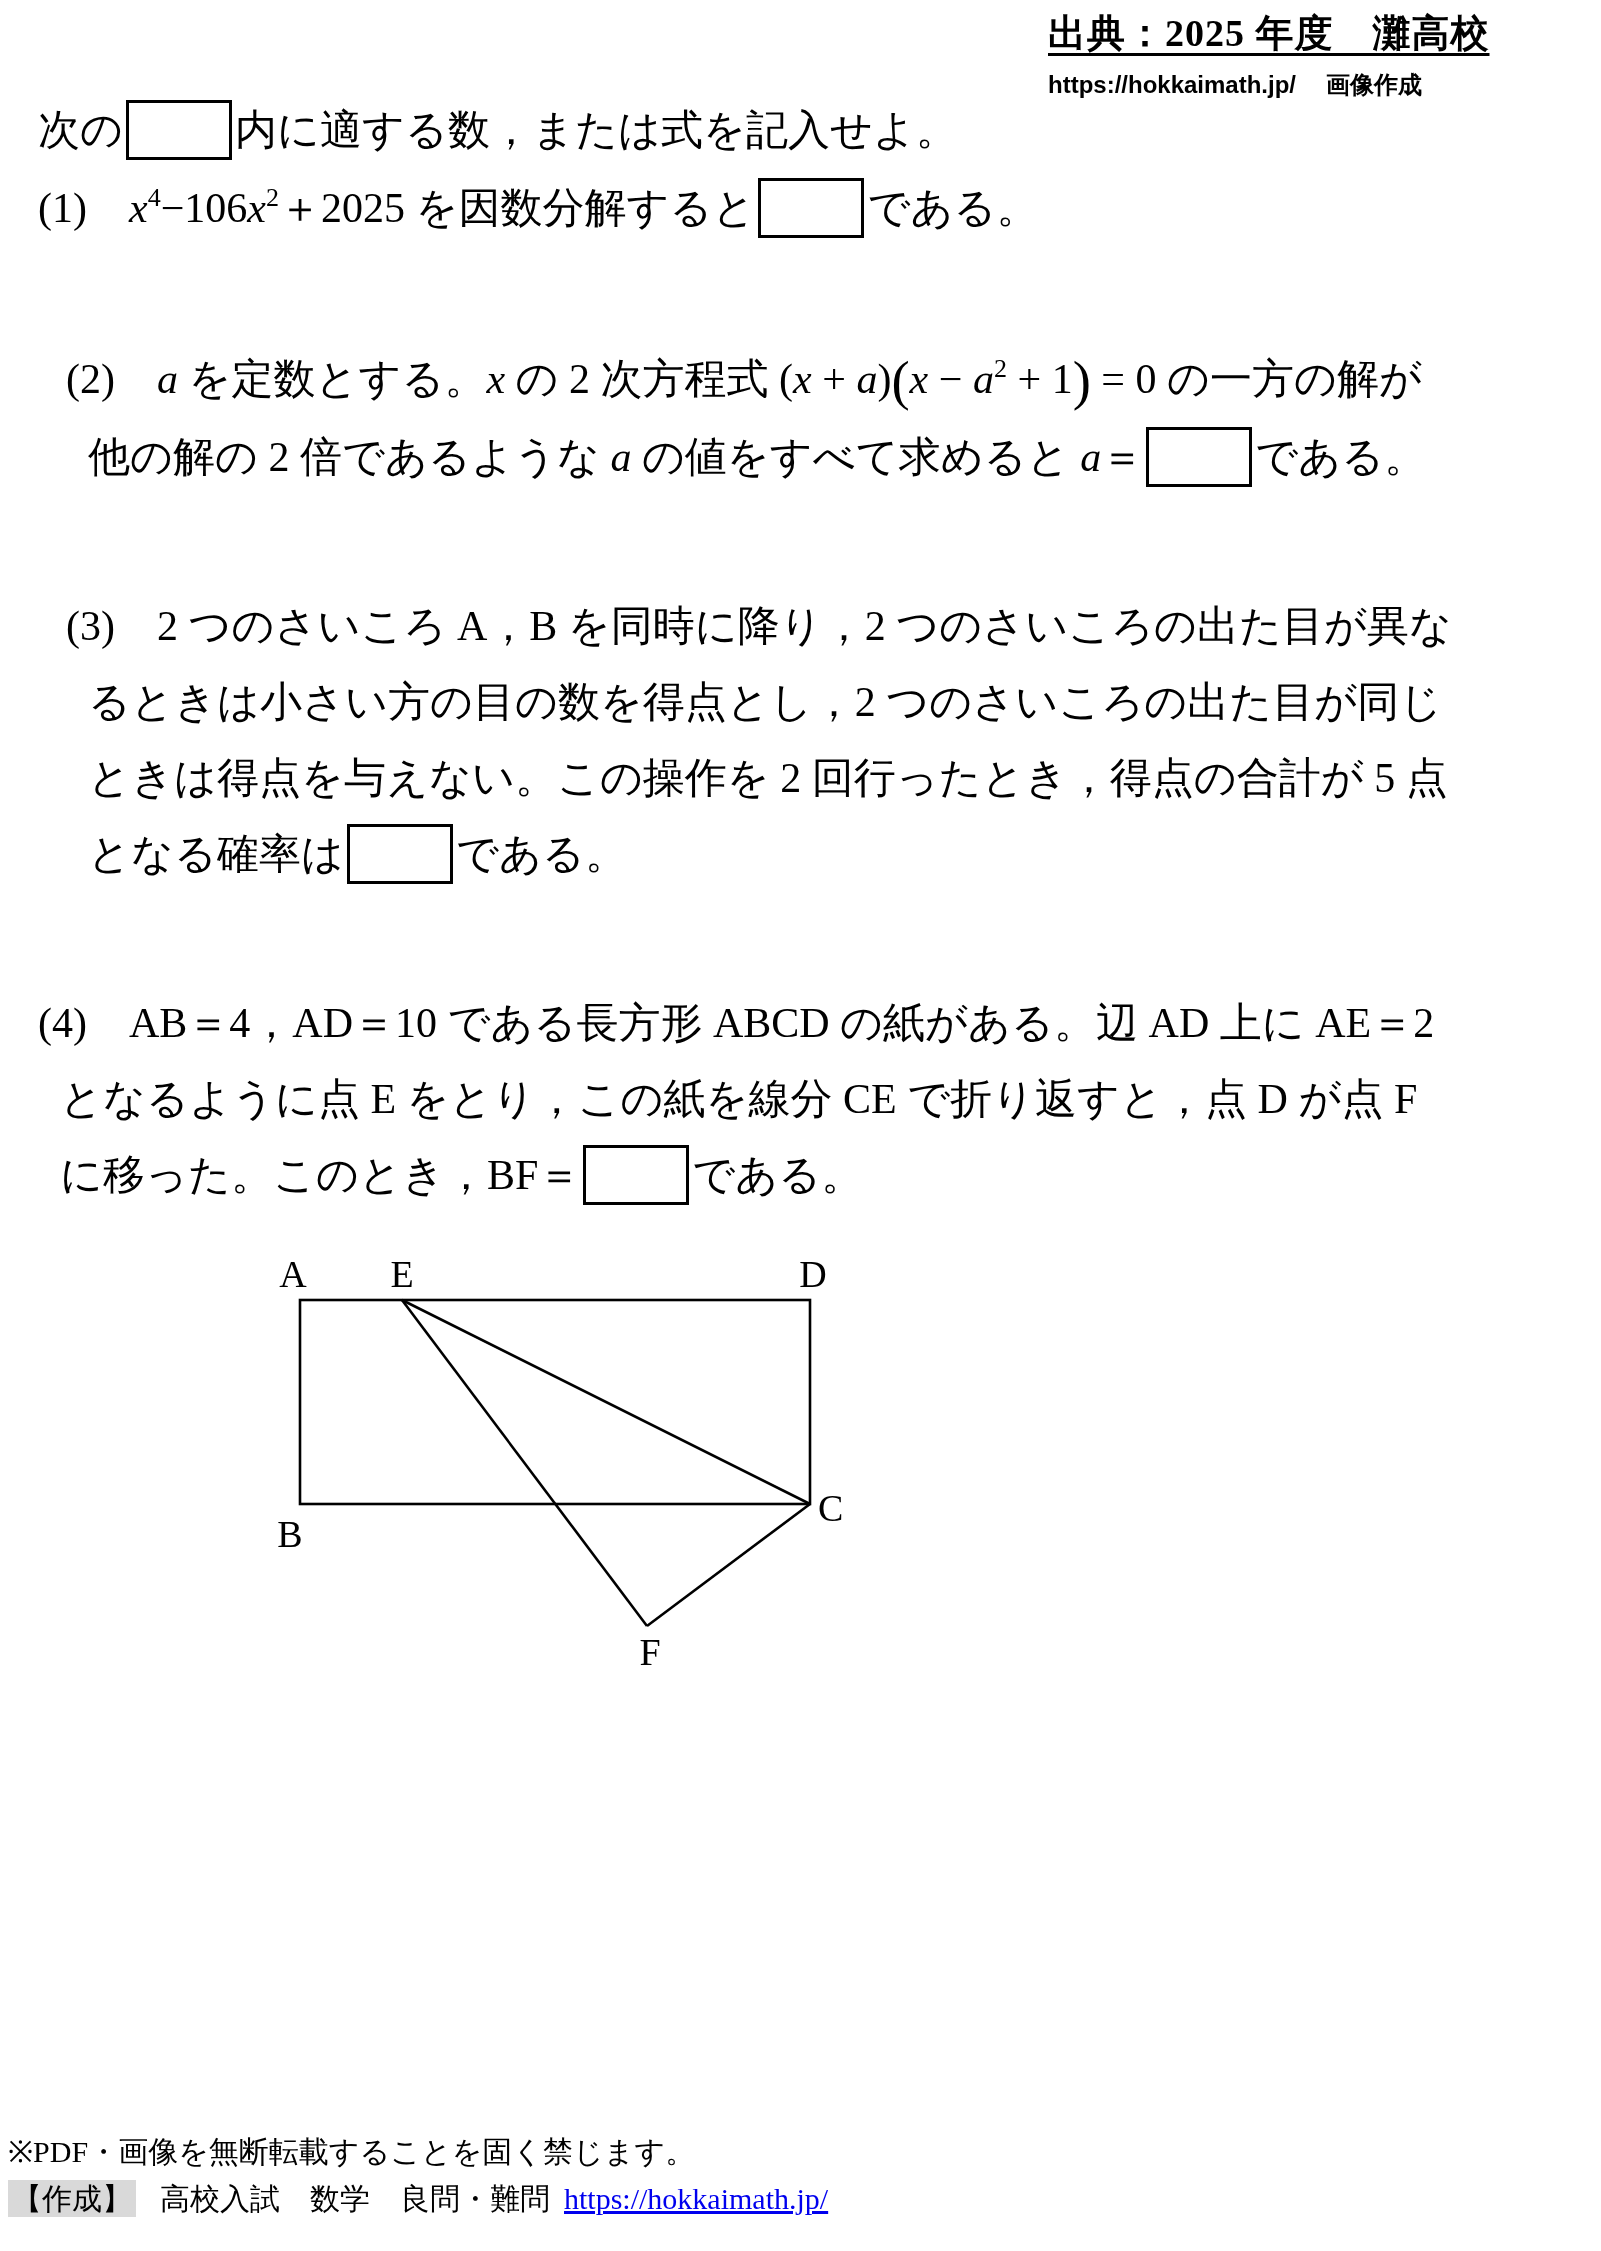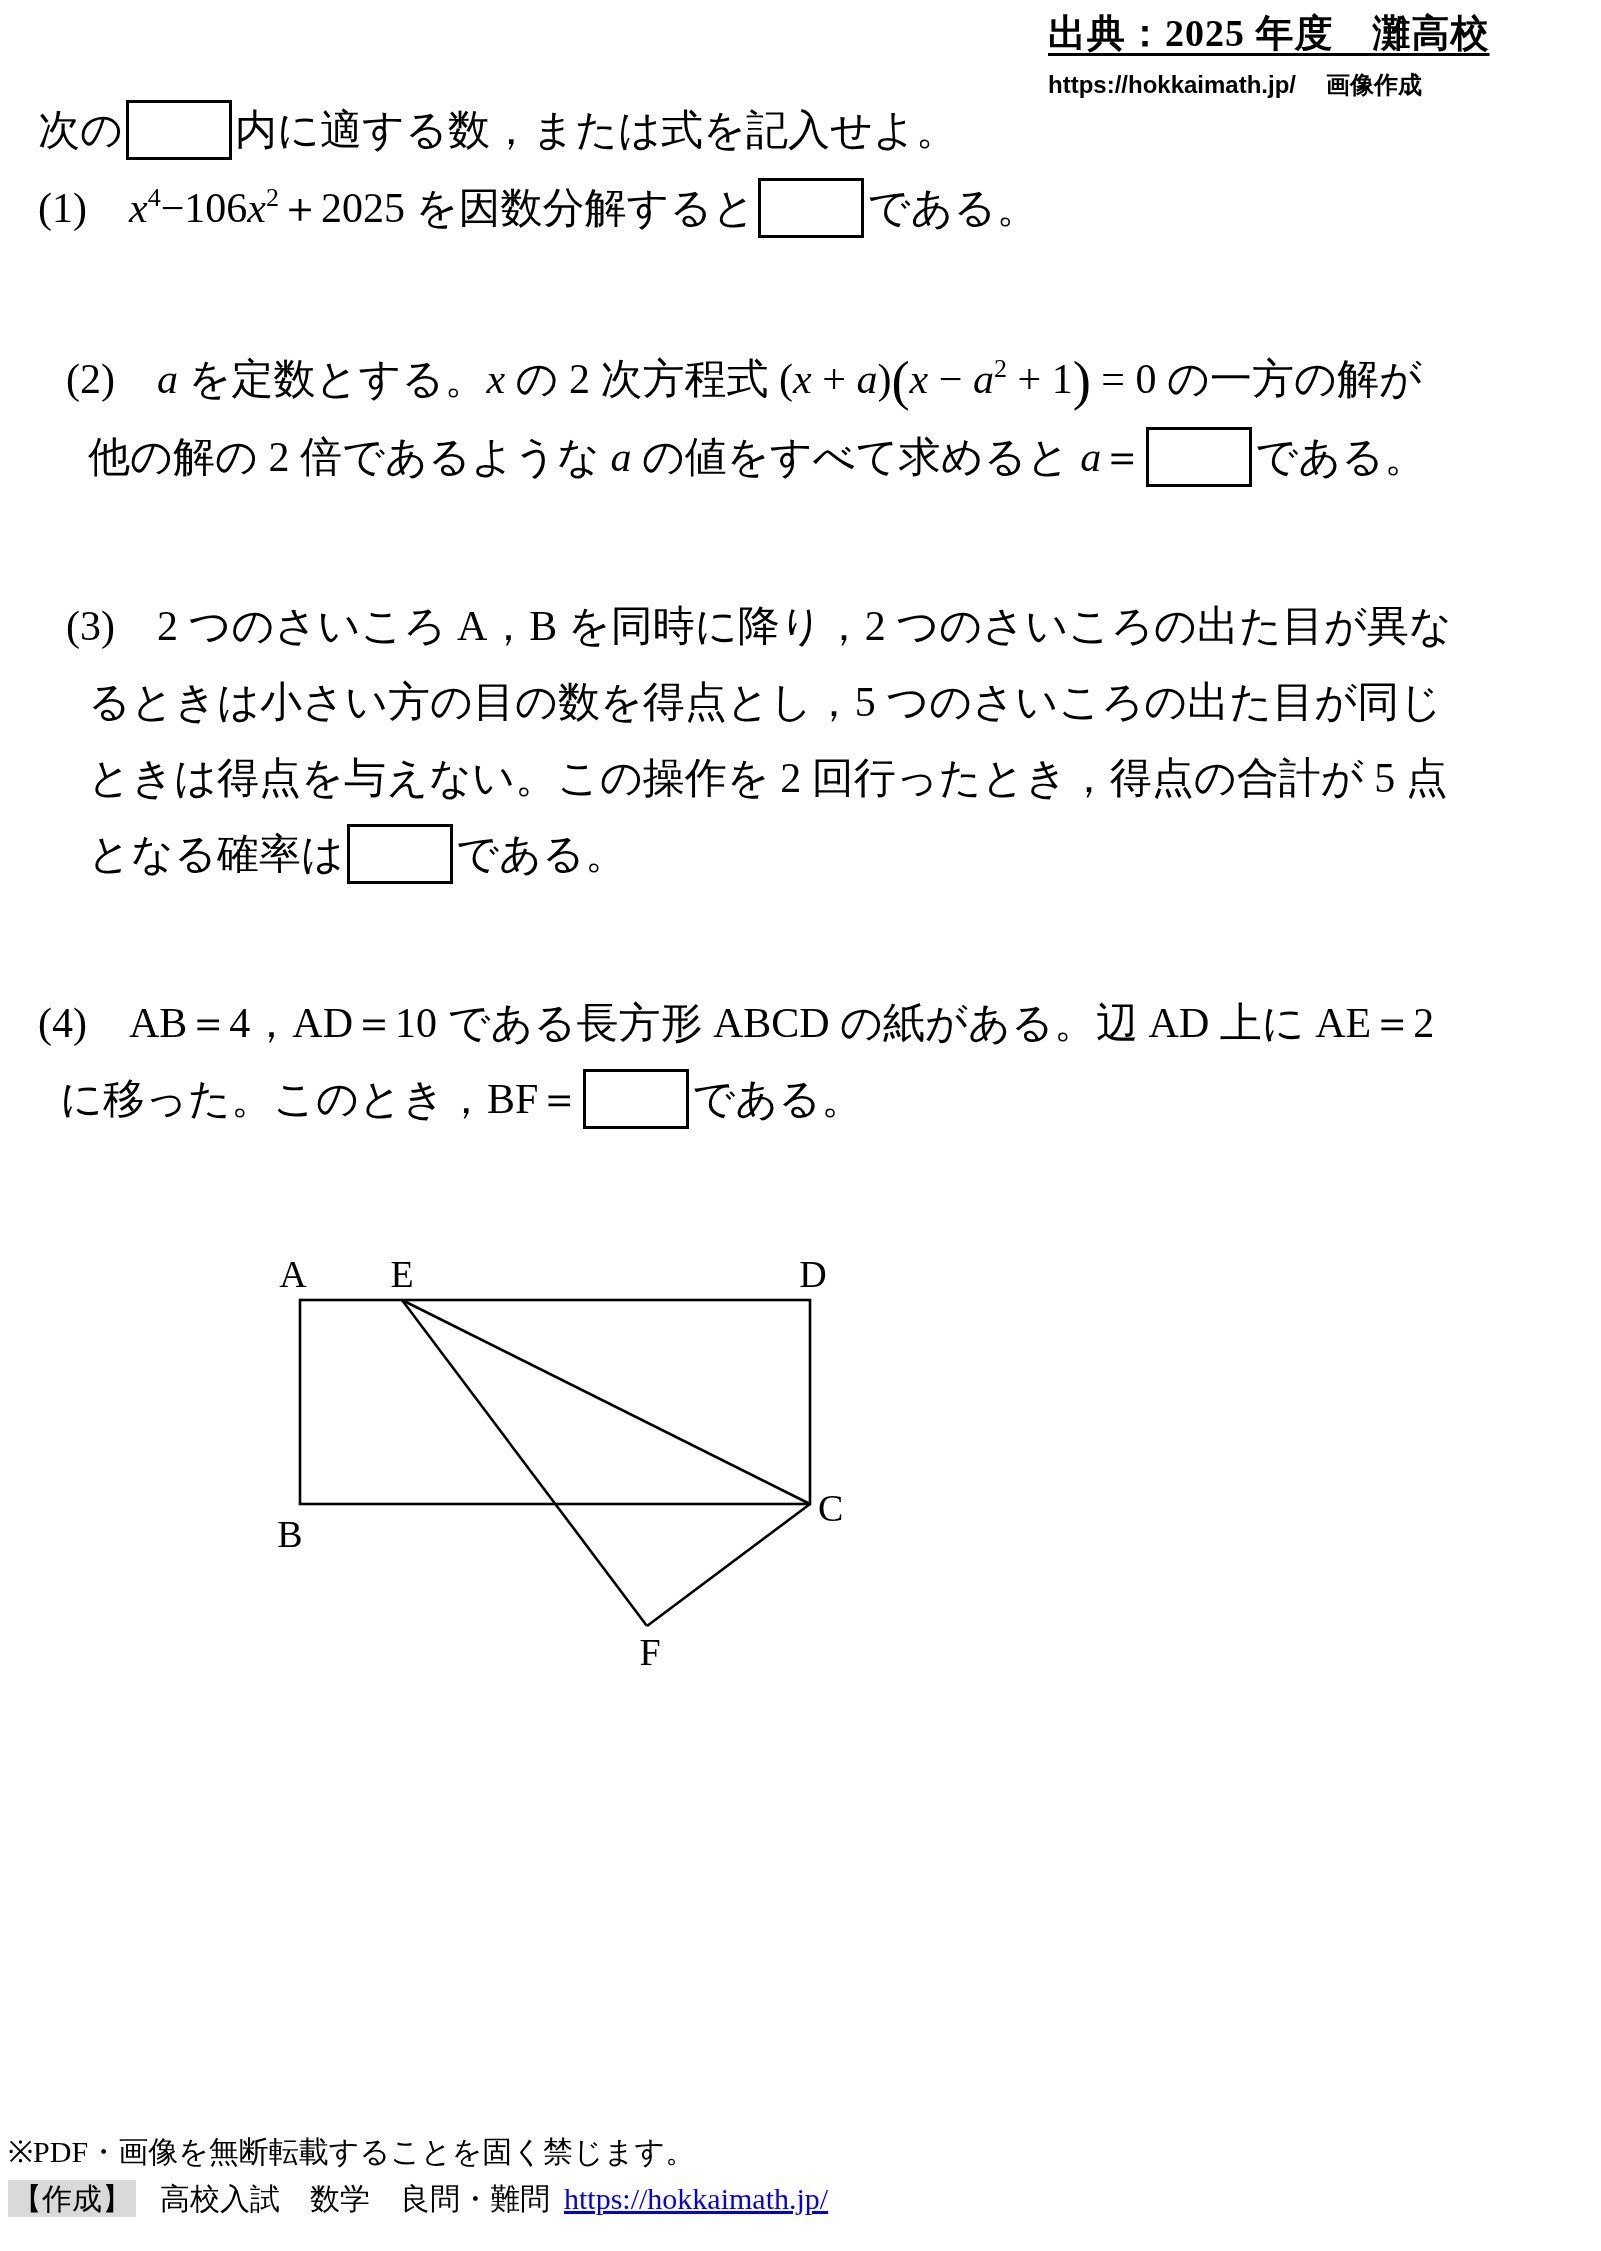--- a/index.html
+++ b/index.html
@@ -72,27 +72,28 @@
       <div class="line"><span class="">(1)　</span><span class="it">x</span><span class="sup">4</span><span class="">−106</span><span class="it">x</span><span class="sup">2</span><span class="">＋2025 を因数分解すると</span><span class="ansbox"></span><span class="">である。</span></div>
     </div>
 
     <div class="problem pb2">
       <div class="line"><span class="">(2)　</span><span class="it">a</span><span class=""> を定数とする。</span><span class="it">x</span><span class=""> の 2 次方程式 (</span><span class="it">x</span><span class=""> + </span><span class="it">a</span><span class="">)</span><span class="bigp">(</span><span class="it">x</span><span class=""> − </span><span class="it">a</span><span class="sup">2</span><span class=""> + 1</span><span class="bigp">)</span><span class=""> = 0 の一方の解が</span></div>
       <div class="line cont"><span class="">他の解の 2 倍であるような </span><span class="it">a</span><span class=""> の値をすべて求めると </span><span class="it">a</span><span class="">＝</span><span class="ansbox"></span><span class="">である。</span></div>
     </div>
 
     <div class="problem pb3">
       <div class="line"><span class="">(3)　2 つのさいころ A，B を同時に降り，2 つのさいころの出た目が異な</span></div>
-      <div class="line cont"><span class="">るときは小さい方の目の数を得点とし，5 つのさいころの出た目が同じ</span></div>
+      <div class="line cont"><span class="">るときは小さい方の目の数を得点とし，2 つのさいころの出た目が同じ</span></div>
       <div class="line cont"><span class="">ときは得点を与えない。この操作を 2 回行ったとき，得点の合計が 5 点</span></div>
       <div class="line cont"><span class="">となる確率は</span><span class="ansbox"></span><span class="">である。</span></div>
     </div>
 
     <div class="problem pb4">
       <div class="line"><span class="">(4)　AB＝4，AD＝10 である長方形 ABCD の紙がある。辺 AD 上に AE＝2</span></div>
+      <div class="line cont"><span class="">となるように点 E をとり，この紙を線分 CE で折り返すと，点 D が点 F</span></div>
       <div class="line cont"><span class="">に移った。このとき，BF＝</span><span class="ansbox"></span><span class="">である。</span></div>
     </div>
   </div>
 
   <svg class="figure" width="1601" height="470" viewBox="0 0 1601 470">
     <rect class="shape" x="300" y="65" width="510" height="204"></rect>
     <line class="shape" x1="402" y1="65" x2="810" y2="269"></line>
     <line class="shape" x1="402" y1="65" x2="647" y2="391"></line>
     <line class="shape" x1="647" y1="391" x2="810" y2="269"></line>
     <text x="293" y="52" text-anchor="middle">A</text>

